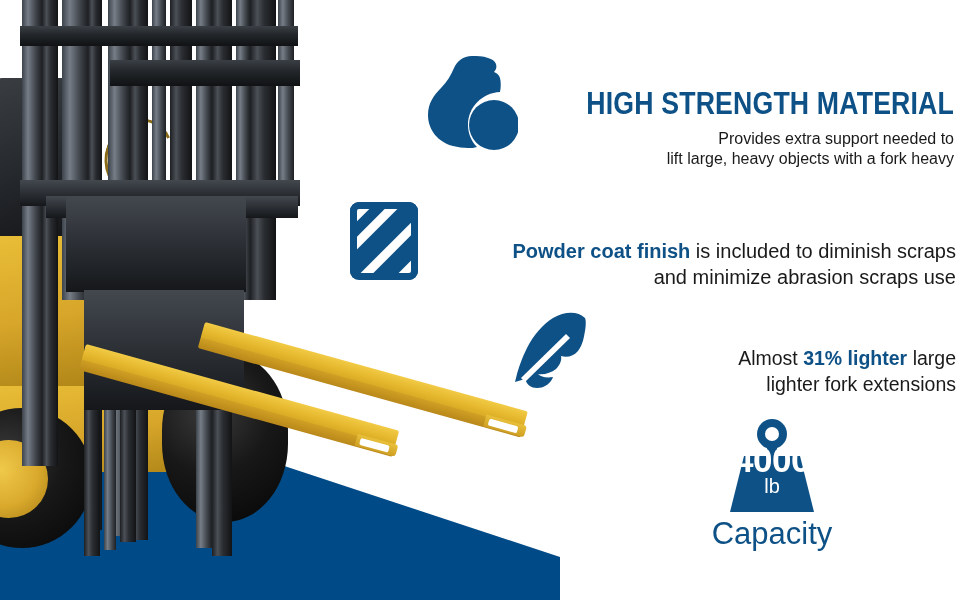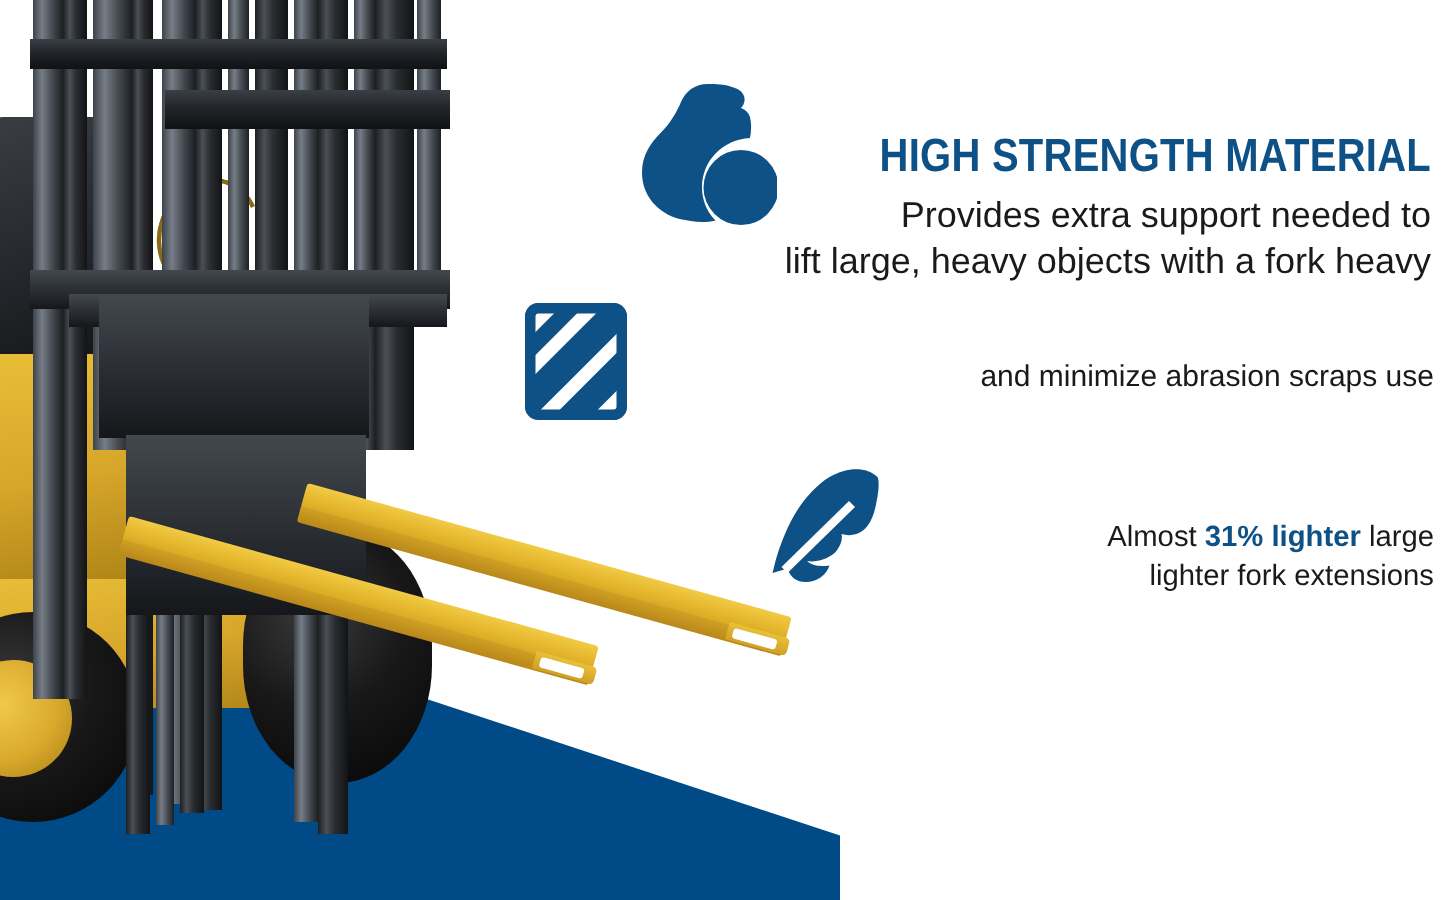--- a/index.html
+++ b/index.html
@@ -41,21 +41,21 @@
 
   
   .feature{position:absolute;display:flex;align-items:flex-start;}
   .icon-wrap{flex:0 0 auto;display:flex;align-items:center;justify-content:center;}
   .ftext{color:#1a1a1a;margin-top:34px;}
 
   .headline{font-family:"Liberation Sans",sans-serif;
             font-weight:bold;font-size:31px;letter-spacing:.2px;
             color:#0e5186;text-align:right;line-height:1;
             transform:scaleX(.86);transform-origin:right center;white-space:nowrap;}
-  .body2{font-size:24px;line-height:1.28;color:#1a1a1a;text-align:right;white-space:nowrap;}
+  .body2{font-size:16px;line-height:1.28;color:#1a1a1a;text-align:right;white-space:nowrap;}
   .body3{font-size:19.5px;line-height:1.32;color:#1a1a1a;text-align:right;white-space:nowrap;}
   .bluebold{color:#0e5186;font-weight:bold;}
 
   
   #capacity{position:absolute;text-align:center;}
   .weight-wrap{position:relative;width:128px;height:96px;margin:0 auto;}
   .cap-label{font-size:31px;color:#0e5186;line-height:1;margin-top:4px;}
   .w-num{position:absolute;left:0;right:0;top:24px;color:#fff;font-weight:bold;
          font-size:35px;line-height:1;letter-spacing:-.5px;}
   .w-unit{position:absolute;left:0;right:0;top:58px;color:#fff;font-size:20px;line-height:1;}
@@ -155,20 +155,23 @@
             <line x1="-14" y1="62" x2="62" y2="-14"></line>
             <line x1="6" y1="82" x2="82" y2="6"></line>
             <line x1="34" y1="92" x2="92" y2="34"></line>
           </g>
           <rect x="0" y="0" width="68" height="78" rx="9" ry="9" fill="none" stroke="#0e5186" stroke-width="14"></rect>
         </g>
       </svg>
     </div>
     <div class="ftext" style="flex:1;padding-top:6px;">
       <div class="body3" style="font-size:20px;">
+        <span class="bluebold">Powder coat finish</span><span> is included to diminish scraps</span>
+      </div>
+      <div class="body3" style="font-size:20px;">
         <span>and minimize abrasion scraps use</span>
       </div>
     </div>
   </div>
 
   <div class="feature" style="left:508px;top:308px;width:448px;">
     <div class="icon-wrap" style="width:92px;height:84px;">
       <svg width="82" height="80" viewBox="0 0 82 80">
         <path fill="#0e5186" d="M72 8c-7-7-20-7-32 0C30 14 20 26 14 38 9 48 6 57 4 64l-2 8 10-3c2 6 6 9 12 9 8 0 14-5 16-11-7 1-12 0-15-3 6 1 13-1 18-5 4-4 6-9 5-13 6 2 13 0 17-5 5-6 6-15 7-20 1-6 1-11 0-13z"></path>
         <path fill="#ffffff" d="M57 28 L12 72 l-4-4 L53 24 z"></path>
@@ -177,14 +180,27 @@
     <div class="ftext" style="flex:1;padding-top:4px;">
       <div class="body3">
         <span>Almost </span><span class="bluebold">31% lighter</span><span> large</span>
       </div>
       <div class="body3">
         <span>lighter fork extensions</span>
       </div>
     </div>
   </div>
 
+  <div id="capacity" style="left:692px;top:418px;width:160px;">
+    <div class="weight-wrap">
+      <svg width="128" height="96" viewBox="0 0 128 96" style="position:absolute;left:0;top:0;">
+        <circle cx="64" cy="16" r="15" fill="#0e5186"></circle>
+        <circle cx="64" cy="16" r="7" fill="#ffffff"></circle>
+        <rect x="59" y="24" width="10" height="18" fill="#0e5186"></rect>
+        <path d="M36 38 L92 38 L106 94 L22 94 Z" fill="#0e5186"></path>
+      </svg>
+      <div class="w-num">4000</div>
+      <div class="w-unit">lb</div>
+    </div>
+    <div class="cap-label">Capacity</div>
+  </div>
 
 </div>
 
 </body></html>

